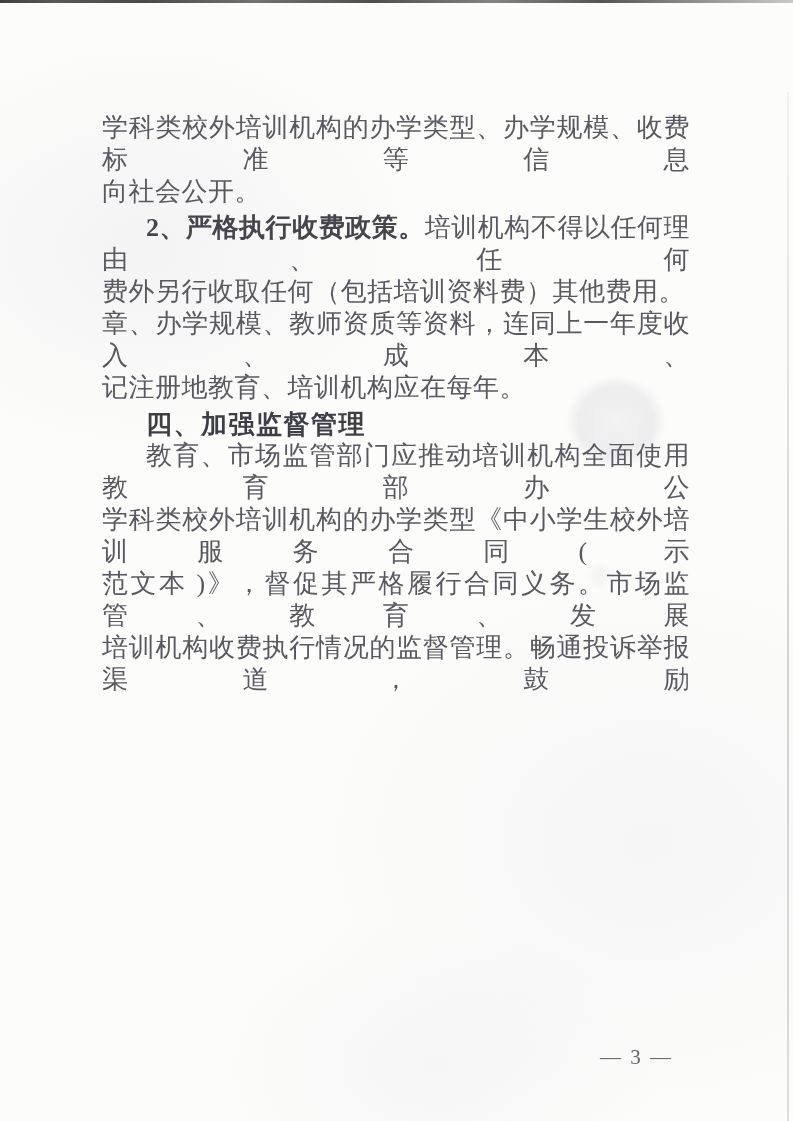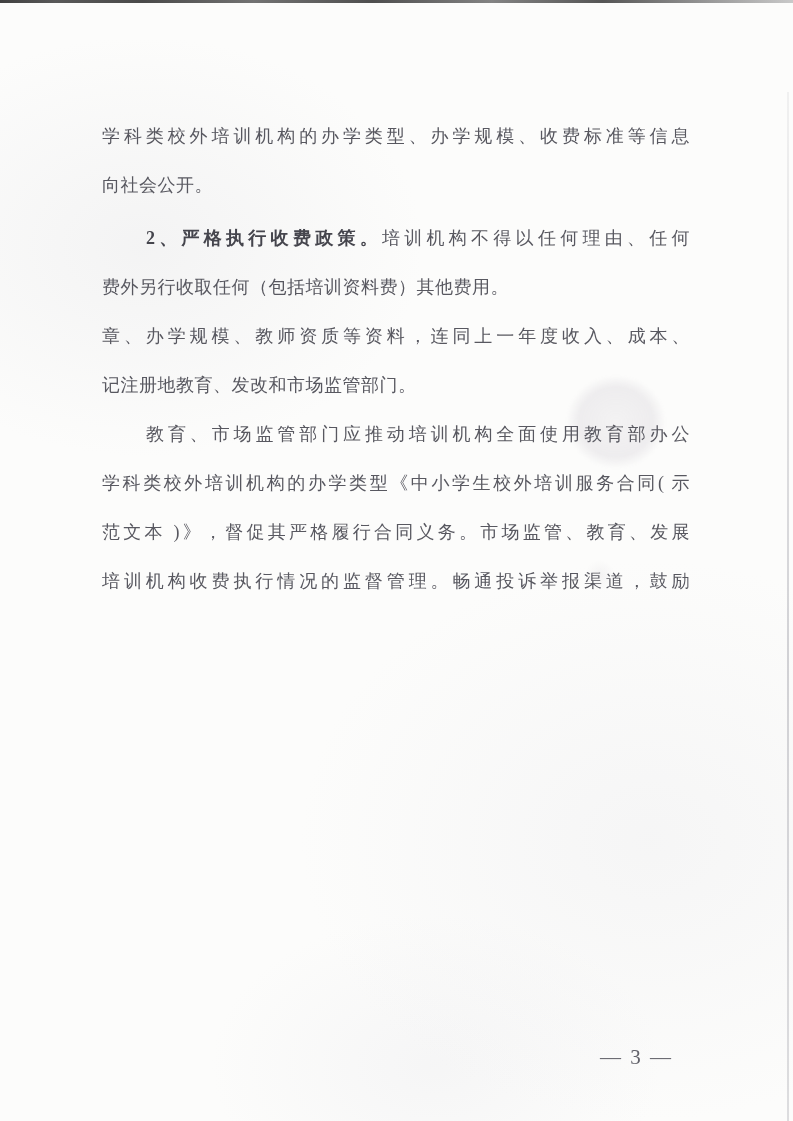--- a/index.html
+++ b/index.html
@@ -43,22 +43,22 @@
   }
   .smudge {
     position: absolute; left: 580px; top: 555px; width: 40px; height: 40px;
     background: radial-gradient(closest-side, rgba(180,175,185,0.12), rgba(180,175,185,0) 75%);
     transform: rotate(40deg);
   }
   .textblock {
     position: absolute; left: 102px; top: 112px; width: 588px;
   }
   .line {
-    font-size: 18px;
-    line-height: 49px;
+    font-size: 26px;
+    line-height: 32px;
     color: #585860;
     letter-spacing: 0.5px;
   }
   .line.justify { text-align: justify; text-align-last: justify; }
   .line.indent { text-indent: 44px; }
   .line.pstart { margin-top: 4px; }
   .lead { font-weight: bold; color: #45454d; margin-top: 40px; }
   .line.heading {
     font-family: "DejaVu Sans", "Liberation Sans", sans-serif;
     font-weight: bold;
@@ -81,21 +81,22 @@
   <div class="right-edge"></div>
   <div class="seal-bleed"></div>
   <div class="smudge"></div>
 
   <div class="textblock" id="doc-lines">
       <div class="line justify"><span>学科类校外培训机构的办学类型、办学规模、收费标准等信息</span></div>
       <div class="line"><span>向社会公开。</span></div>
       <div class="line indent justify pstart"><span class="lead">2、严格执行收费政策。</span><span>培训机构不得以任何理由、任何</span></div>
       <div class="line"><span>费外另行收取任何（包括培训资料费）其他费用。</span></div>
       <div class="line justify"><span>章、办学规模、教师资质等资料，连同上一年度收入、成本、</span></div>
-      <div class="line"><span>记注册地教育、发改和市场监管部门。</span></div>
+      <div class="line"><span>记注册地教育、培训机构应在每年。</span></div>
+      <div class="line indent heading pstart"><span>四、加强监督管理</span></div>
       <div class="line indent justify"><span>教育、市场监管部门应推动培训机构全面使用教育部办公</span></div>
       <div class="line justify"><span>学科类校外培训机构的办学类型《中小学生校外培训服务合同( 示</span></div>
       <div class="line justify"><span>范文本 )》，督促其严格履行合同义务。市场监管、教育、发展</span></div>
       <div class="line justify"><span>培训机构收费执行情况的监督管理。畅通投诉举报渠道，鼓励</span></div>
     </div>
 
   <div class="page-num">— 3 —</div>
 </div>
 
 </body></html>

